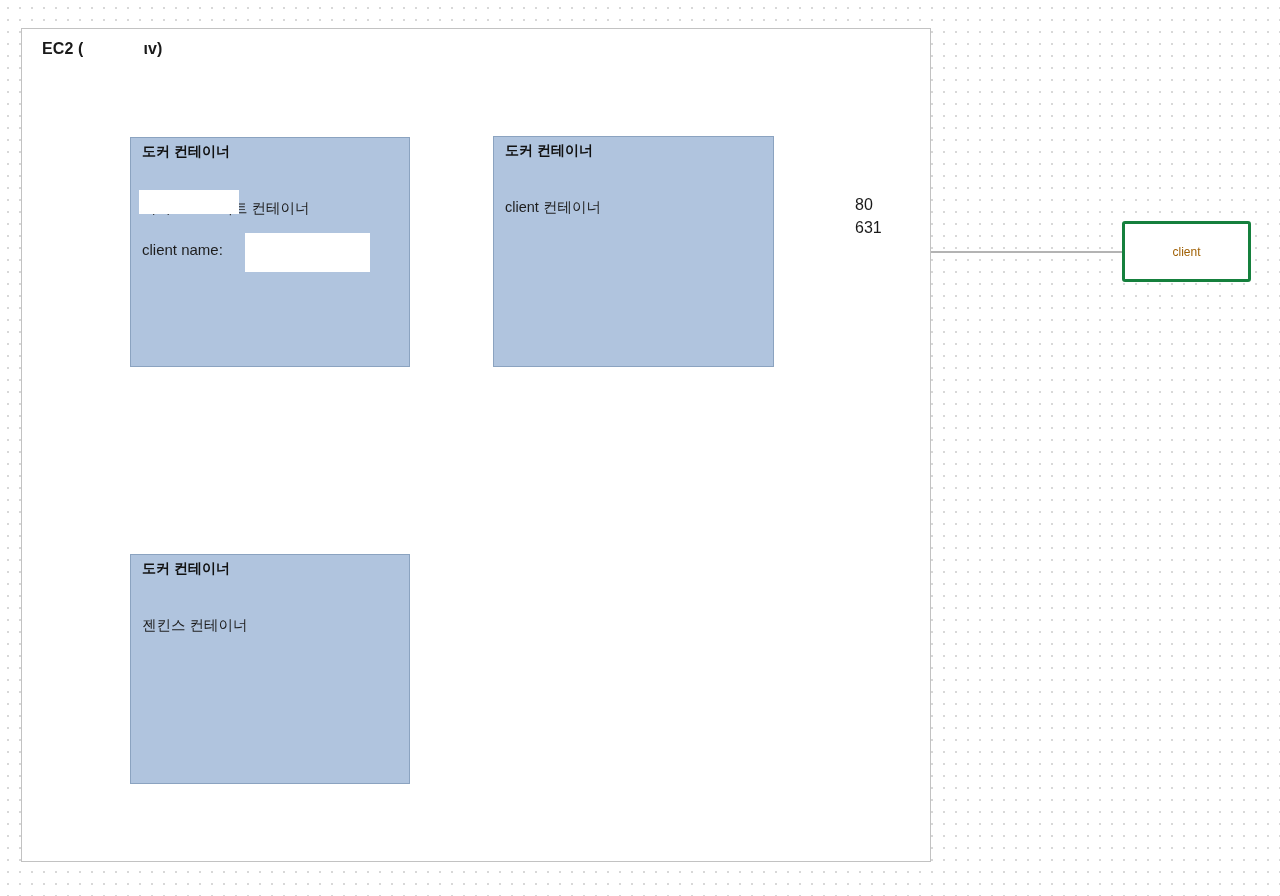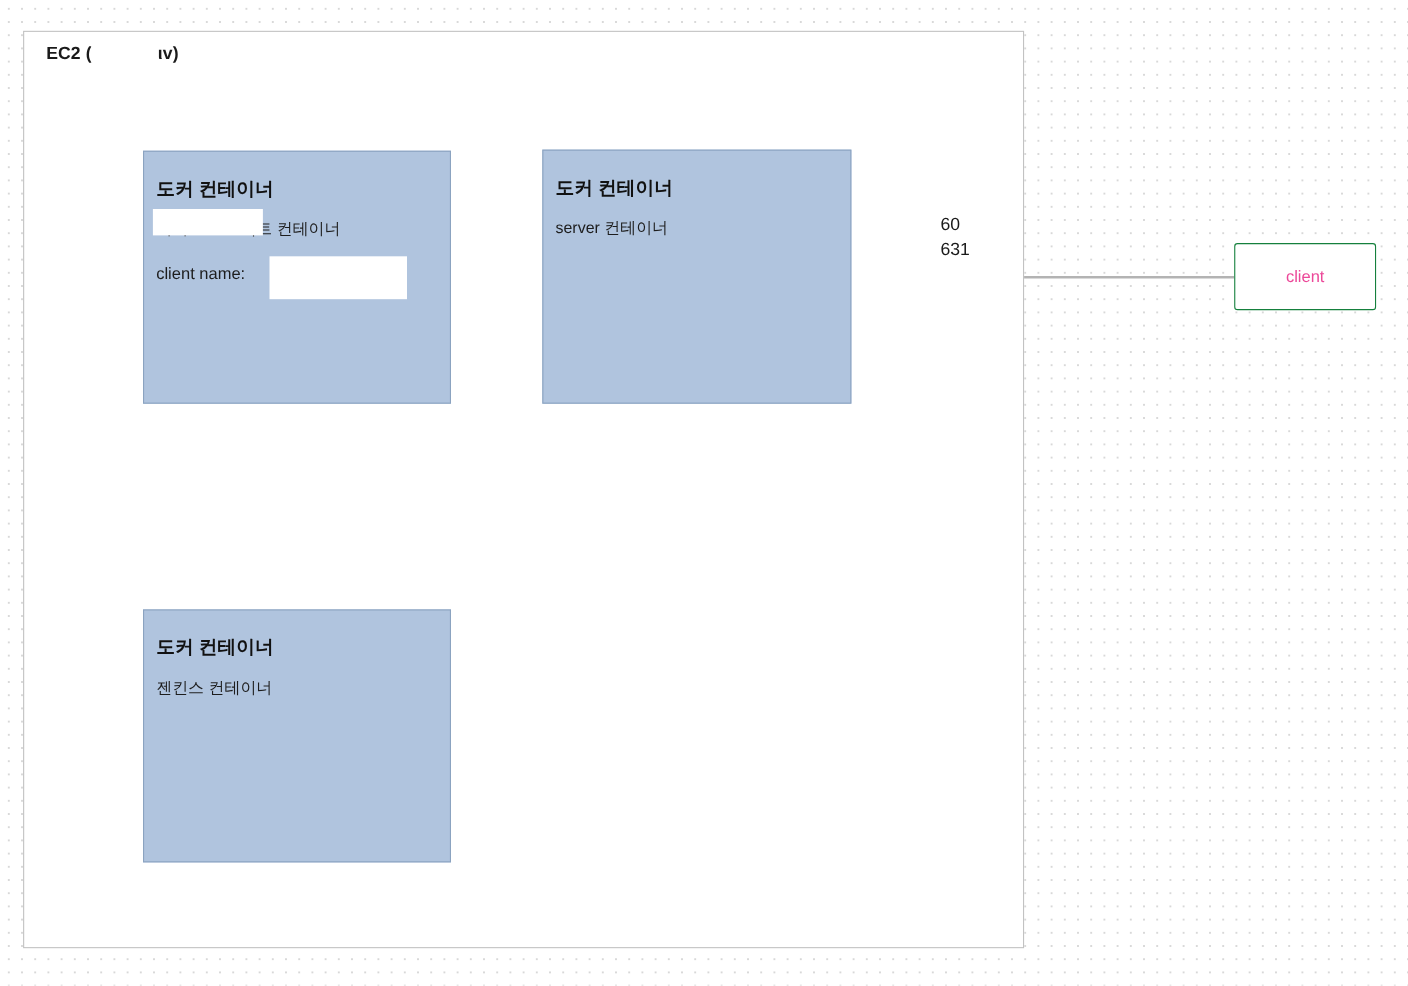--- a/index.html
+++ b/index.html
@@ -64,22 +64,22 @@
   .docker-box {
     position: absolute;
     background: #b0c4de;
     border: 1px solid #8ba3c0;
     box-sizing: border-box;
     box-shadow: 0 0 0 0 transparent;
   }
   .docker-title {
     position: absolute;
     left: 11px;
-    top: 22px;
-    font-size: 17px;
+    top: 5px;
+    font-size: 14px;
     font-weight: bold;
     color: #111111;
     white-space: nowrap;
   }
   .docker-sub {
     position: absolute;
     left: 11px;
     top: 61px;
     font-size: 14.5px;
     color: #1d1d1d;
@@ -138,28 +138,28 @@
   }
 
   
   .client-box {
     position: absolute;
     left: 1122px;
     top: 221px;
     width: 129px;
     height: 61px;
     background: #ffffff;
-    border: 1px solid #15803d;
+    border: 3px solid #15803d;
     border-radius: 3px;
     box-sizing: border-box;
     display: flex;
     align-items: center;
     justify-content: center;
-    font-size: 15px;
-    color: #ec4899;
+    font-size: 12px;
+    color: #a16207;
   }
 
   
   .ports {
     position: absolute;
     left: 855px;
     top: 193px;
     font-size: 16px;
     color: #1a1a1a;
     line-height: 23px;
@@ -201,29 +201,29 @@
   <div class="docker-box" id="box-service">
     <div class="docker-title">도커 컨테이너</div>
     <div class="docker-sub"><span>서비스 프로젝트</span><span> 컨테이너</span></div>
     <div class="redact-sub"></div>
     <div class="server-row">client name:</div>
     <div class="server-value-box"></div>
   </div>
 
   <div class="docker-box" id="box-nginx">
     <div class="docker-title">도커 컨테이너</div>
-    <div class="docker-sub">server 컨테이너</div>
+    <div class="docker-sub">client 컨테이너</div>
   </div>
 
   <div class="docker-box" id="box-jenkins">
     <div class="docker-title">도커 컨테이너</div>
     <div class="docker-sub">젠킨스 컨테이너</div>
   </div>
 
 
   <div class="ports">
-    <div>60</div>
+    <div>80</div>
     <div>631</div>
   </div>
 
   <div class="client-box">client</div>
 
 </div>
 
 </body></html>

